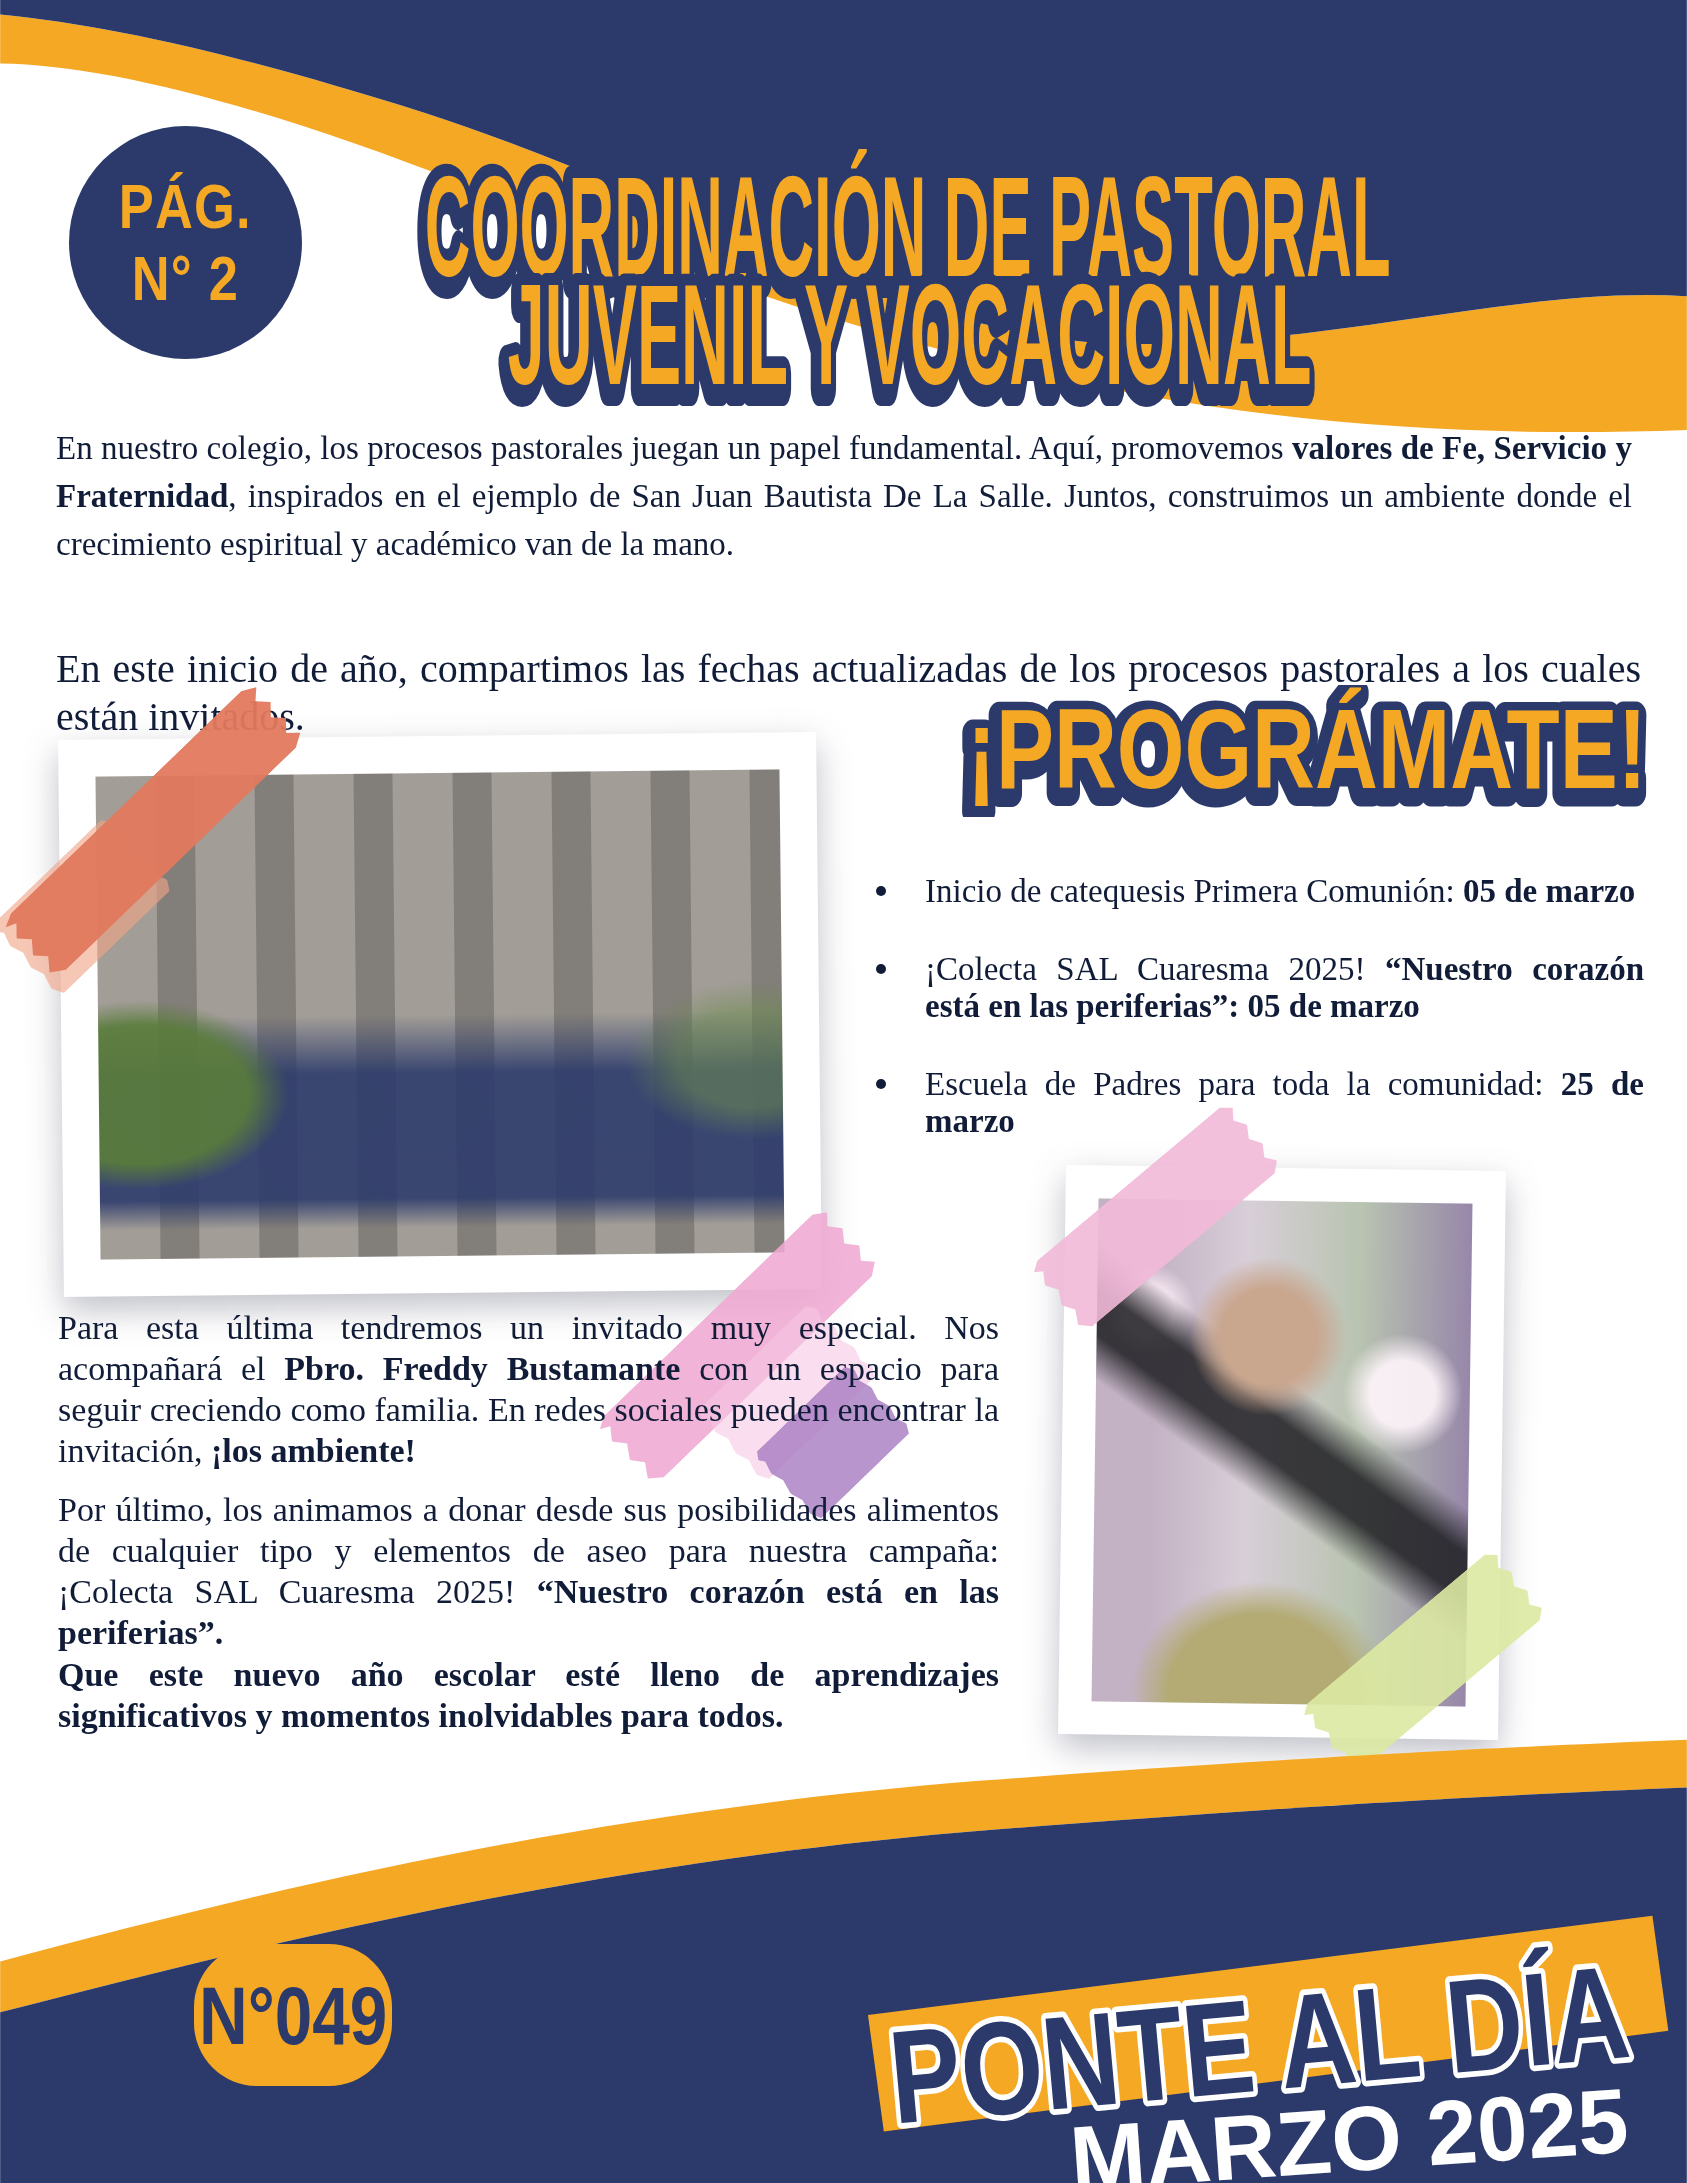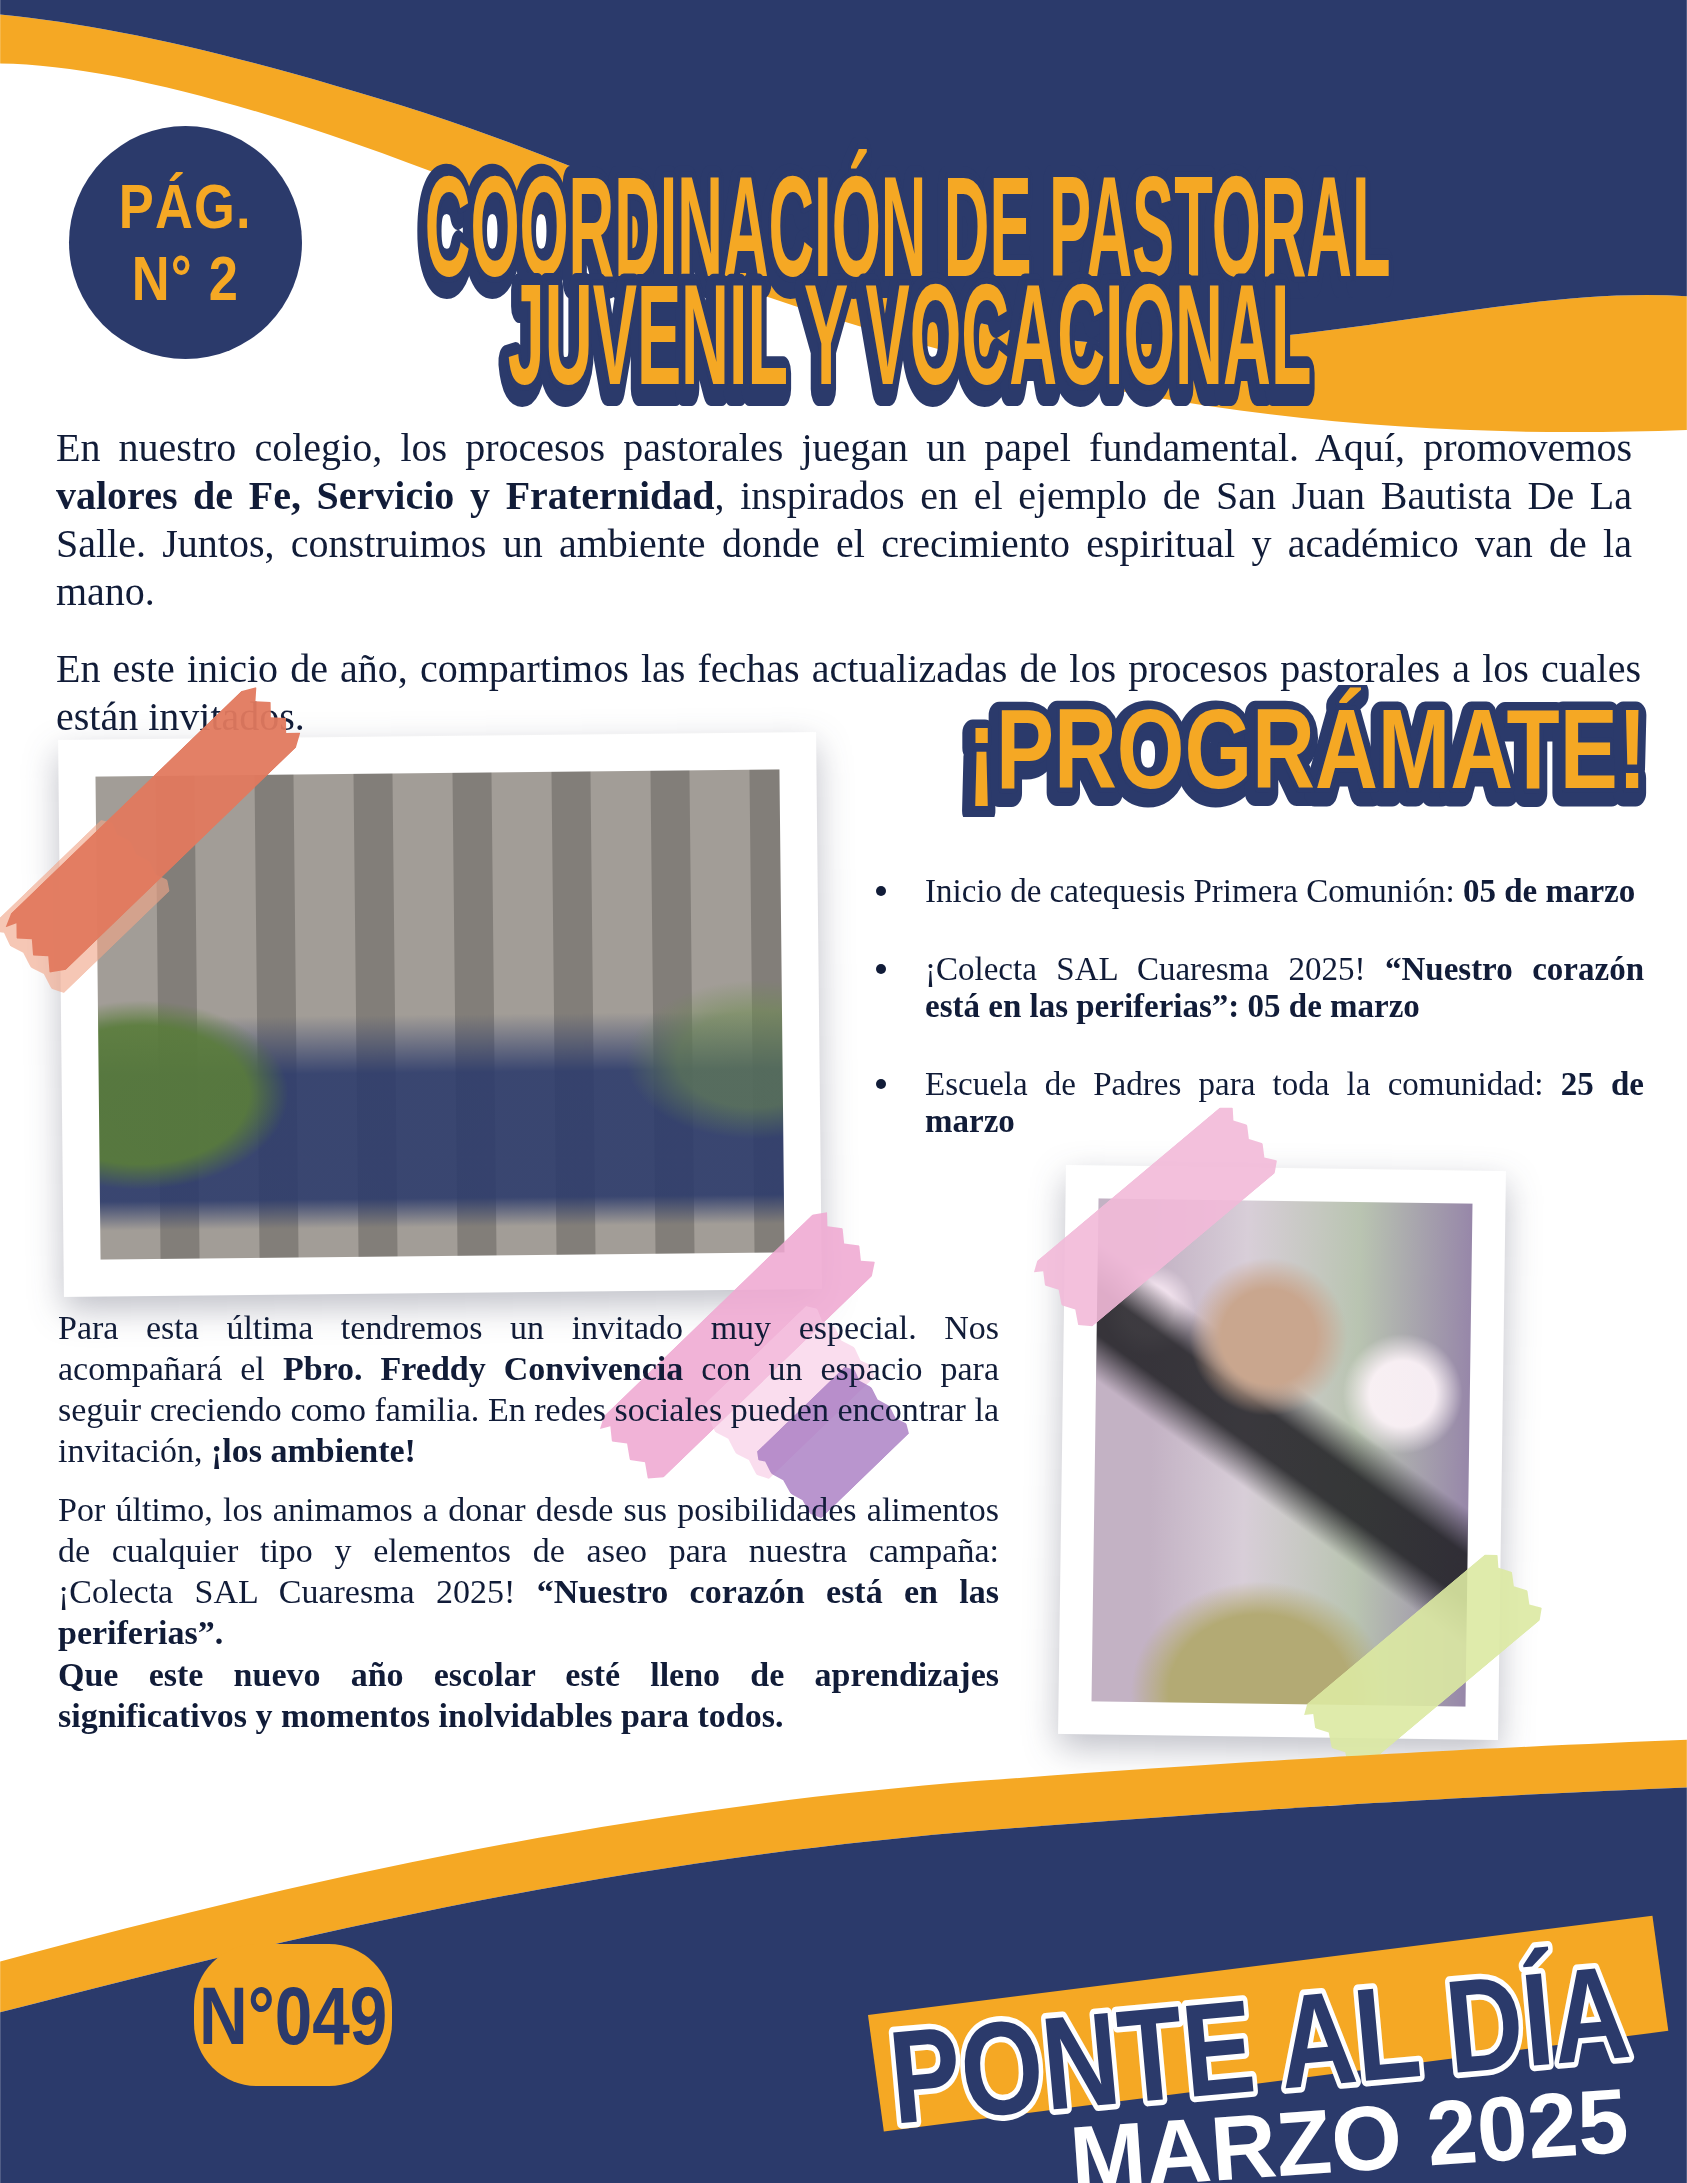--- a/index.html
+++ b/index.html
@@ -36,21 +36,21 @@
     font-family:"Liberation Sans", sans-serif;font-weight:bold;
     color:var(--yellow);font-size:57px;line-height:57px;letter-spacing:1.3px;
     transform:scale(0.92,1.1);
   }
 
   
   .para{
     position:absolute;color:var(--ink);
     text-align:justify;
   }
-  .intro1{left:56px;top:424px;width:1576px;font-size:40px;line-height:48px;}
+  .intro1{left:56px;top:424px;width:1576px;font-size:33px;line-height:48px;}
   .intro2{left:56px;top:645px;width:1585px;font-size:40px;line-height:48px;}
   .bodyp{width:941px;font-size:34px;line-height:41px;}
   .bodyp1{left:58px;top:1307px;}
   .bodyp2{left:58px;top:1489px;}
   .bodyp3{left:58px;top:1654px;font-weight:bold;}
   .para b{font-weight:bold;}
 
   
   .events{
     position:absolute;left:867px;top:832px;width:777px;
@@ -172,21 +172,21 @@
   </div>
 
   <div class="tape tape-salmon-light"></div>
   <div class="tape tape-salmon"></div>
   <div class="tape tape-pink"></div>
   <div class="tape tape-pink-light"></div>
   <div class="tape tape-purple"></div>
   <div class="tape tape-pink2"></div>
   <div class="tape tape-green"></div>
 
-  <p class="para bodyp bodyp1">Para esta última tendremos un invitado muy especial. Nos acompañará el <b>Pbro. Freddy Convivencia</b> con un espacio para seguir creciendo como familia. En redes sociales pueden encontrar la invitación, <b>¡los ambiente!</b></p>
+  <p class="para bodyp bodyp1">Para esta última tendremos un invitado muy especial. Nos acompañará el <b>Pbro. Freddy Bustamante</b> con un espacio para seguir creciendo como familia. En redes sociales pueden encontrar la invitación, <b>¡los ambiente!</b></p>
   <p class="para bodyp bodyp2">Por último, los animamos a donar desde sus posibilidades alimentos de cualquier tipo y elementos de aseo para nuestra campaña: ¡Colecta SAL Cuaresma 2025! <b>“Nuestro corazón está en las periferias”.</b></p>
   <p class="para bodyp bodyp3">Que este nuevo año escolar esté lleno de aprendizajes significativos y momentos inolvidables para todos.</p>
 
   <svg class="footer-svg" width="1687" height="463" viewBox="0 0 2550 700">
     <path fill="#F5A824" d="M0,365 C420,252 900,138 1480,92 C1980,55 2300,40 2550,30
          L2550,102 C2300,112 1980,128 1500,166 C920,212 430,330 0,442 Z"></path>
     <path fill="#2B3A6B" d="M0,442 C430,330 920,212 1500,166 C1980,128 2300,112 2550,102 L2550,700 L0,700 Z"></path>
     <polygon fill="#F5A824" points="1312,446 2498,296 2522,470 1336,622"></polygon>
     <g class="display-text" font-family="Liberation Sans, sans-serif" font-weight="bold" text-anchor="middle">
       <g transform="rotate(-5.2 1905 505)">

